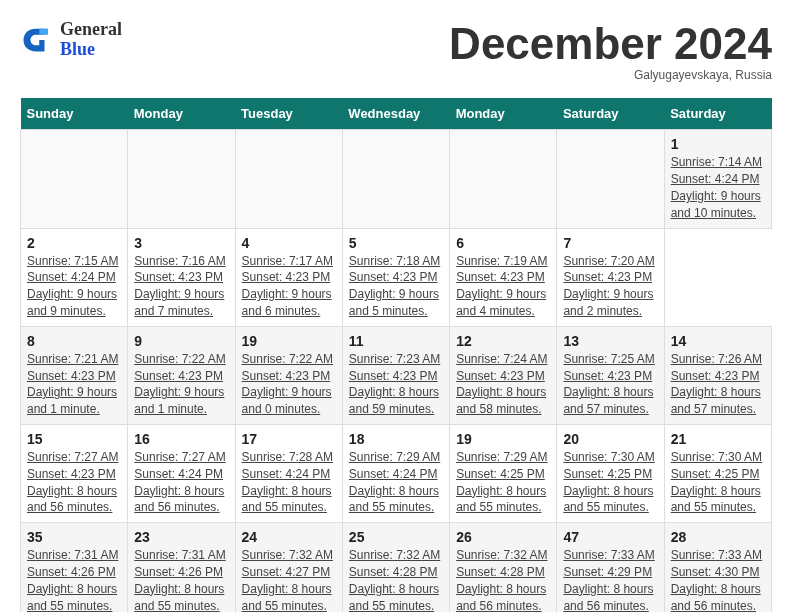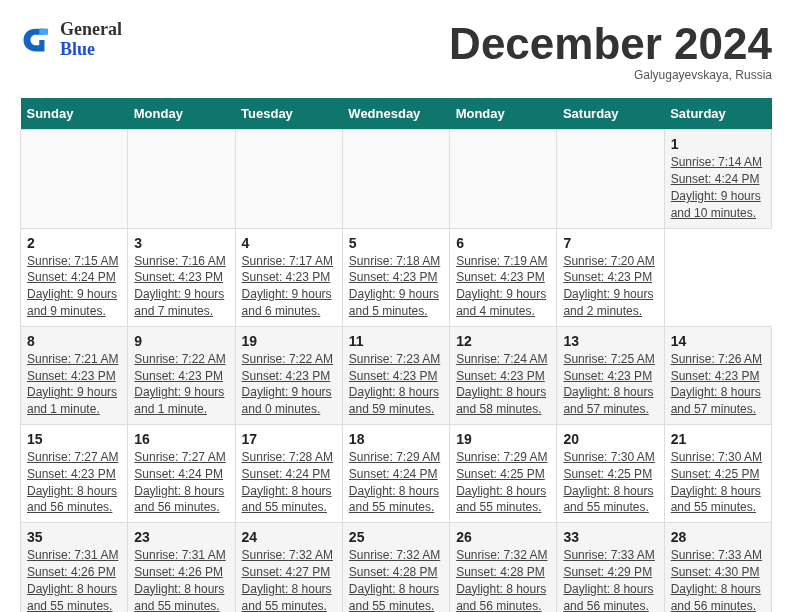--- a/index.html
+++ b/index.html
@@ -236,21 +236,21 @@
         </td>
         <td>
           <span class="day-num">25</span>
           <div class="day-info">Sunrise: 7:32 AM<br>Sunset: 4:28 PM<br>Daylight: 8 hours and 55 minutes.</div>
         </td>
         <td>
           <span class="day-num">26</span>
           <div class="day-info">Sunrise: 7:32 AM<br>Sunset: 4:28 PM<br>Daylight: 8 hours and 56 minutes.</div>
         </td>
         <td>
-          <span class="day-num">33</span>
+          <span class="day-num">47</span>
           <div class="day-info">Sunrise: 7:33 AM<br>Sunset: 4:29 PM<br>Daylight: 8 hours and 56 minutes.</div>
         </td>
         <td>
           <span class="day-num">28</span>
           <div class="day-info">Sunrise: 7:33 AM<br>Sunset: 4:30 PM<br>Daylight: 8 hours and 56 minutes.</div>
         </td>
       </tr>
       <tr>
         <td>
           <span class="day-num">53</span>

